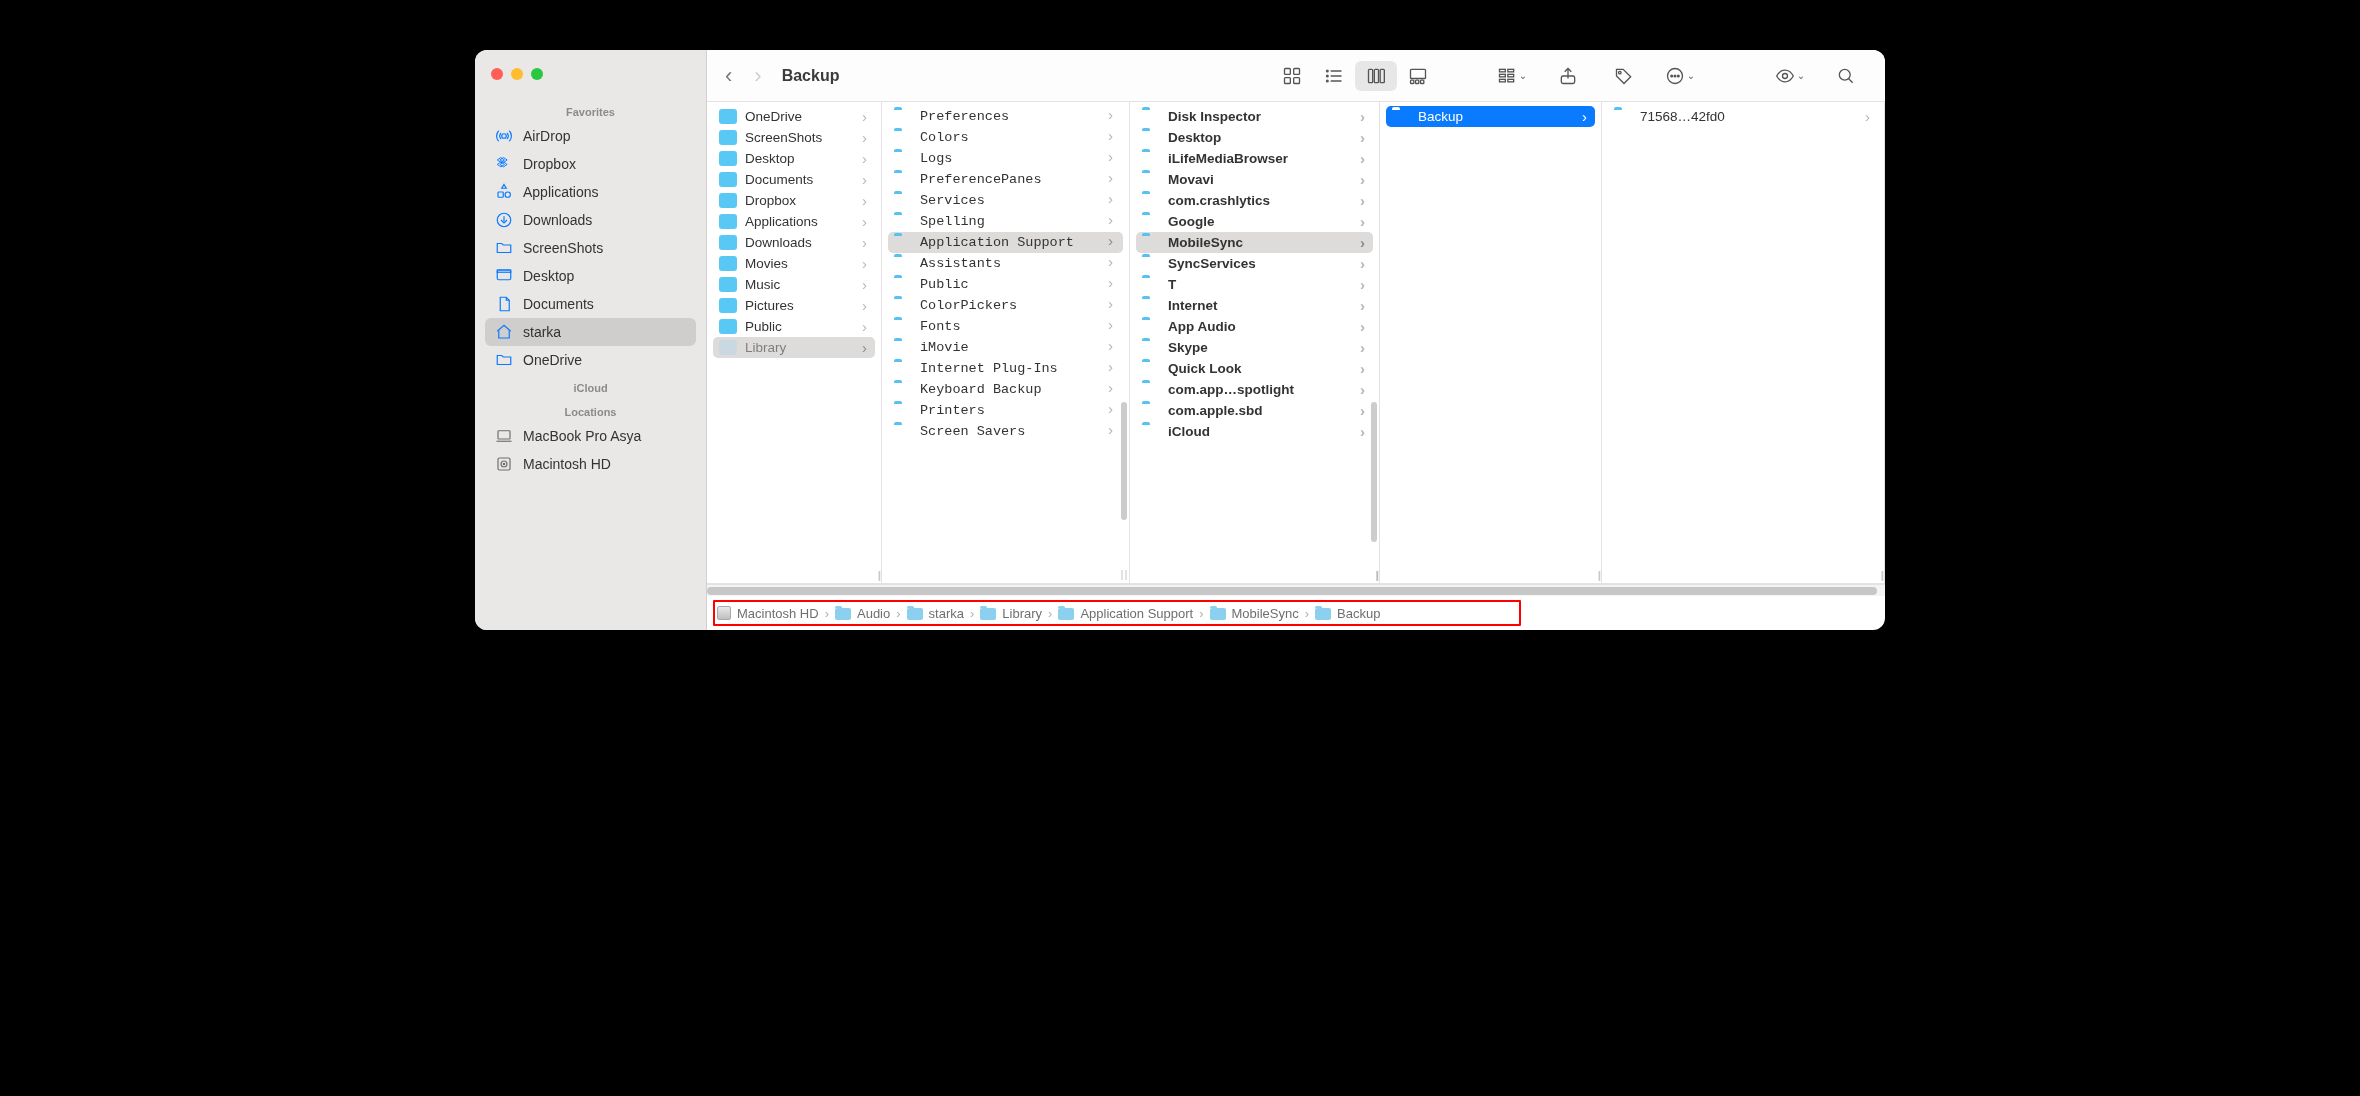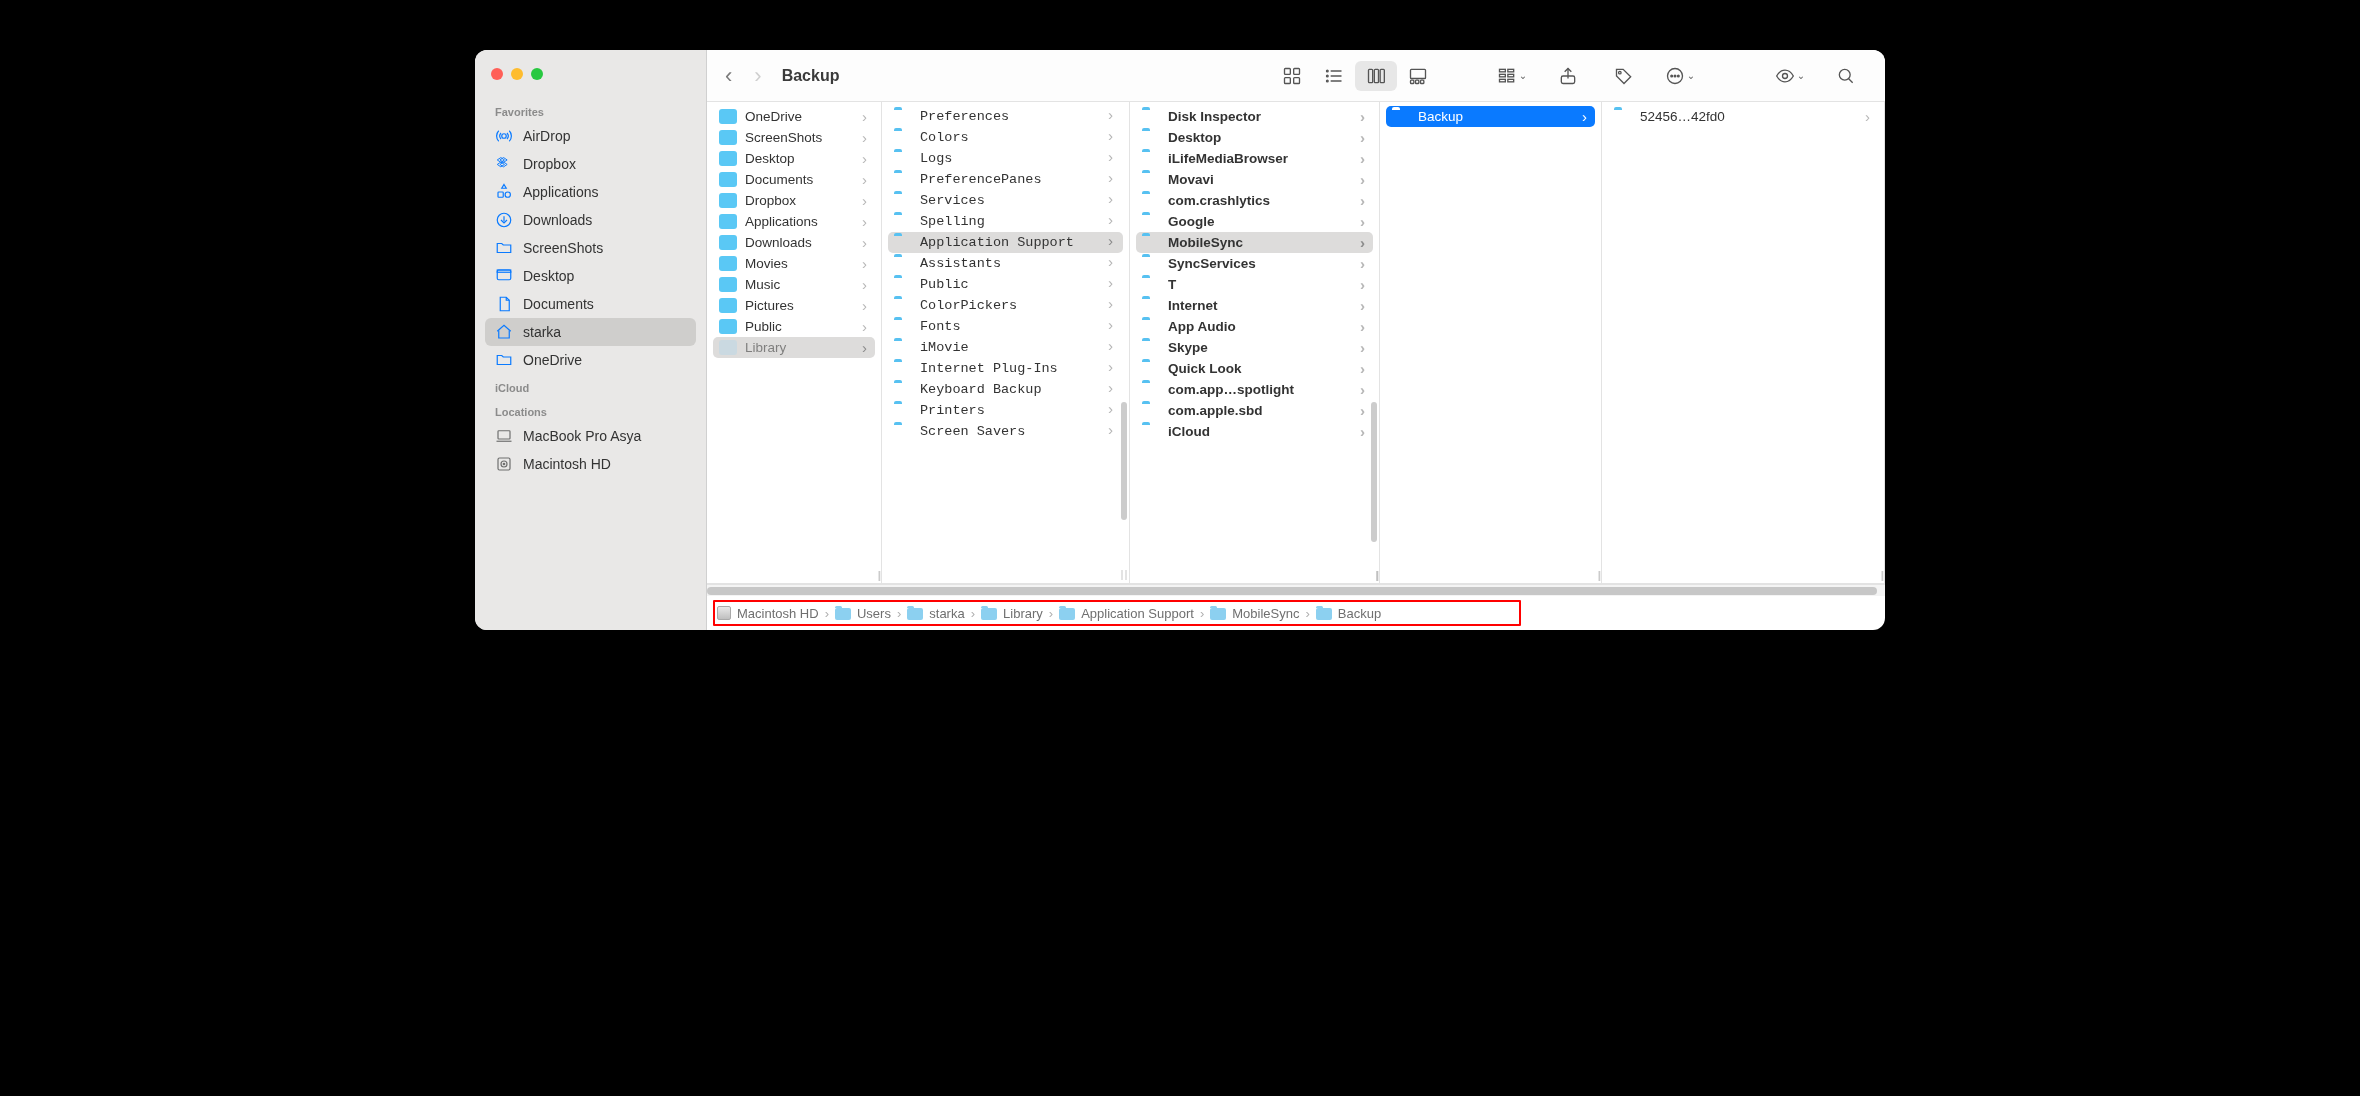--- a/index.html
+++ b/index.html
@@ -19,20 +19,21 @@
     box-shadow: 0 20px 60px rgba(0,0,0,.4);
   }
   
   .sidebar {
     width: 232px; flex: 0 0 232px;
     background: #e9e8e7;
     border-right: 1px solid #d0d0d0;
     padding: 18px 10px 10px 10px;
     display: flex; flex-direction: column;
     overflow: hidden;
+    text-align: center;
   }
   .traffic { display: flex; gap: 8px; padding: 0 0 18px 6px; }
   .dot { width: 12px; height: 12px; border-radius: 50%; }
   .dot.r { background:#ff5f57; } .dot.y{background:#febc2e;} .dot.g{background:#28c840;}
   .sb-heading { font-size: 11px; color:#8b8b8b; font-weight:600; padding: 8px 10px 4px; }
   .sb-item {
     display:flex; align-items:center; gap:10px;
     padding: 5px 10px; border-radius:6px;
     font-size:14px; color:#333; cursor:default;
   }
@@ -654,39 +655,39 @@
           <div class="row active">
             <span class="fi"><span class="folder white"></span></span>
             <span class="lbl">Backup</span>
             <span class="chev-r">›</span>
           </div>
           <div class="col-handle">||</div>
         </div>
         <div class="col c5">
           <div class="row">
             <span class="fi"><span class="folder"></span></span>
-            <span class="lbl">52456…42fd0</span>
+            <span class="lbl">71568…42fd0</span>
             <span class="chev-r">›</span>
           </div>
           <div class="col-handle">||</div>
         </div>
       </div>
     <div class="hscroll">
         <div class="thumb"></div>
       </div>
     <div class="pathbar" id="pathbar">
       <div class="path-highlight" style="width:808px;"></div>
     <div class="path-seg">
           <span class="mini-hd"></span>
           <span>Macintosh HD</span>
         </div>
         <span class="path-sep">›</span>
         <div class="path-seg">
           <span class="mini-folder"></span>
-          <span>Users</span>
+          <span>Audio</span>
         </div>
         <span class="path-sep">›</span>
         <div class="path-seg">
           <span class="mini-folder"></span>
           <span>starka</span>
         </div>
         <span class="path-sep">›</span>
         <div class="path-seg">
           <span class="mini-folder"></span>
           <span>Library</span>

